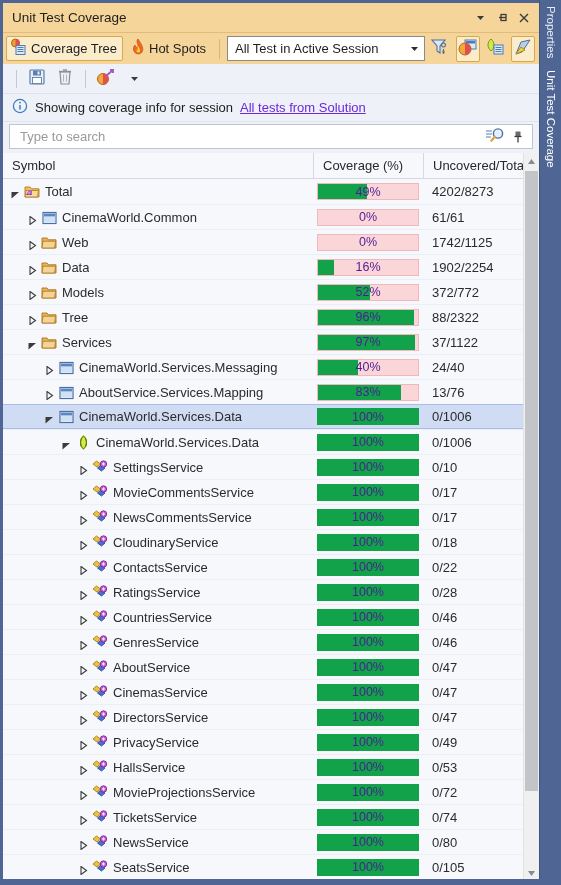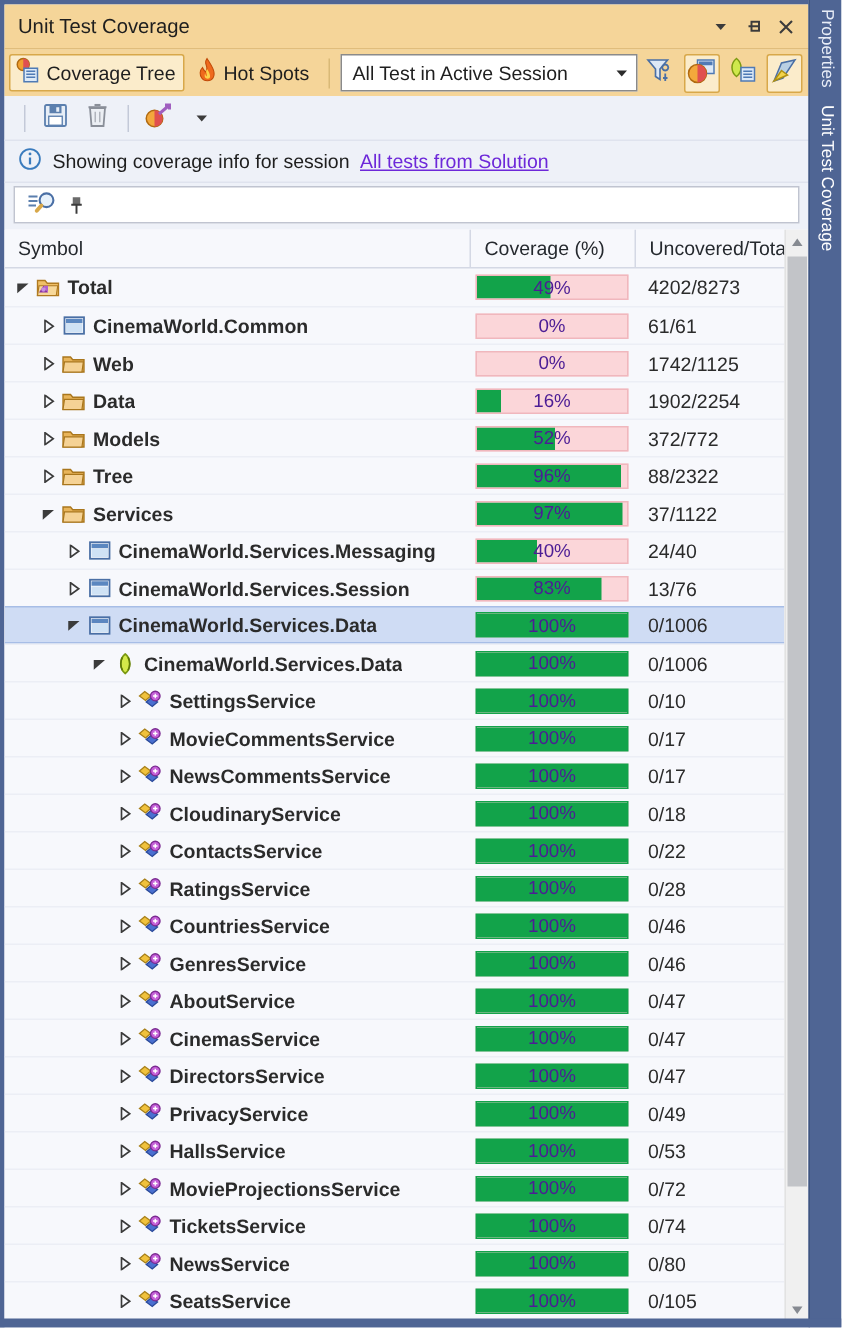--- a/index.html
+++ b/index.html
@@ -127,21 +127,21 @@
   .c-unc    { width: 100px; flex:0 0 100px; }
 
   #rows { position:absolute; left:0; right:16px; top:26px; bottom:0; overflow:hidden; }
   .row {
     height: 25px; display:flex; align-items:center;
     font-size: 13px; color:#2b2b2b;
     border-top: 1px solid #eceef5;
   }
   .row:first-child { border-top: 0; }
   .row.selected { background:#cfdcf4; border-top:1px solid #a7bde6; border-bottom:1px solid #a7bde6; }
-  .cell-symbol { width:310px; flex:0 0 310px; display:flex; align-items:center; overflow:hidden; white-space:nowrap;font-weight:bold; }
+  .cell-symbol { width:310px; flex:0 0 310px; display:flex; align-items:flex-end; overflow:hidden; white-space:nowrap; }
   .cell-cov { width:110px; flex:0 0 110px; padding: 0 4px; display:flex; align-items:center; }
   .cell-unc { width:100px; flex:0 0 100px; padding-left:9px; white-space:nowrap; }
 
   .twisty { width:16px; flex:0 0 16px; display:flex; align-items:center; justify-content:center; }
   .twisty svg { display:block; }
   .nodeicon { width:18px; flex:0 0 18px; display:flex; align-items:center; justify-content:center; }
   .nodelabel { padding-left:4px; overflow:hidden; text-overflow:clip; white-space:nowrap; }
 
   .bar {
     position: relative; width: 100%; height: 17px;
@@ -307,20 +307,21 @@
           <circle cx="8" cy="4.6" r="0.95" fill="#3a7bbd"></circle>
           <path d="M8 7 V11.6" stroke="#3a7bbd" stroke-width="1.5"></path>
         </svg>
       </span>
       <span>Showing coverage info for session</span>
       <a href="#">All tests from Solution</a>
     </div>
 
     <div id="searchwrap">
       <div id="searchbox">
+        <input id="search-input" type="text" placeholder="Type to search" style="">
         <span>
           <svg width="22" height="18" viewBox="0 0 22 18">
             <path d="M1 5 H7 M1 8 H7 M1 11 H6" stroke="#5b7fae" stroke-width="1.2"></path>
             <circle cx="13" cy="7.5" r="4.6" fill="#e7f1fb" stroke="#4a6fa5" stroke-width="1.4"></circle>
             <path d="M9.6 11 L6.5 14.5" stroke="#d8a84a" stroke-width="2.6" stroke-linecap="round"></path>
           </svg>
         </span>
         <span class="win-btn">
           <svg width="12" height="14" viewBox="0 0 12 14">
             <rect x="3.5" y="1.5" width="5" height="5" fill="#6b6b6b"></rect>
@@ -544,21 +545,21 @@
                   <path d="M2 0.5 L7.5 4.5 L2 8.5 Z" fill="none" stroke="#3b3b3b" stroke-width="1.1"></path>
                 </svg>
               </span>
               <span class="nodeicon">
                 <svg width="15" height="14" viewBox="0 0 15 14">
                   <rect x="1" y="1.5" width="13" height="11" fill="#ffffff" stroke="#4a6fa5" stroke-width="1.2"></rect>
                   <rect x="2" y="2.5" width="11" height="3" fill="#5b87c0"></rect>
                   <rect x="2" y="6" width="11" height="5.5" fill="#cfe2f5"></rect>
                 </svg>
               </span>
-              <span class="nodelabel">CinemaWorld.Services.Session</span>
+              <span class="nodelabel">AboutService.Services.Mapping</span>
             </div>
             <div class="cell-cov">
               <div class="bar">
                 <div class="fill" style="width: 83%;"></div>
                 <div class="pct">83%</div>
               </div>
             </div>
             <div class="cell-unc">13/76</div>
           </div>
           <div class="row selected">

